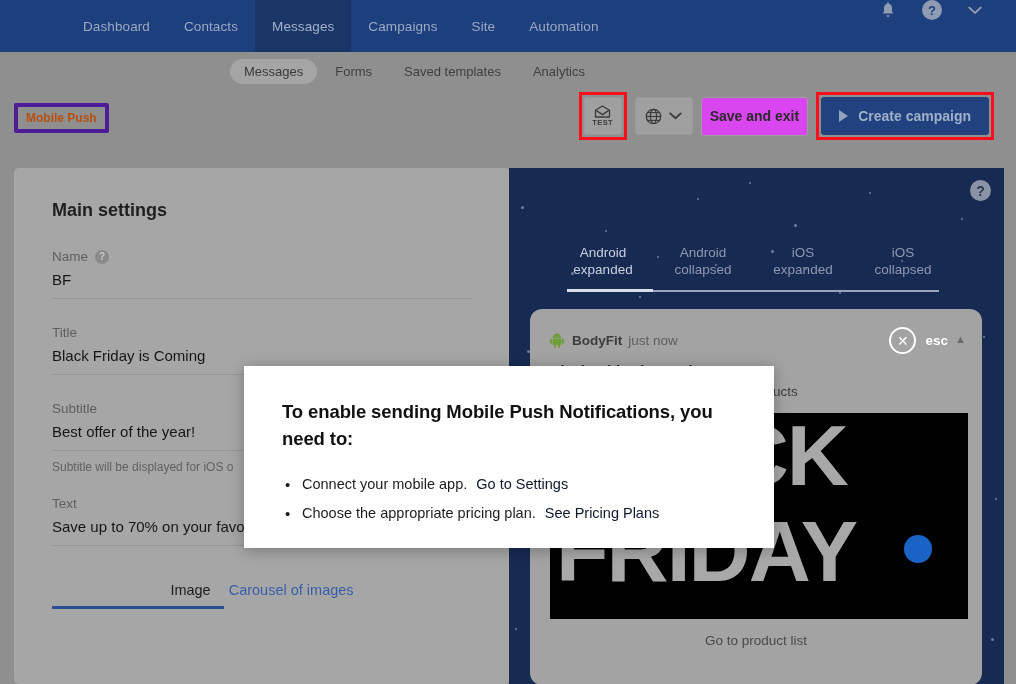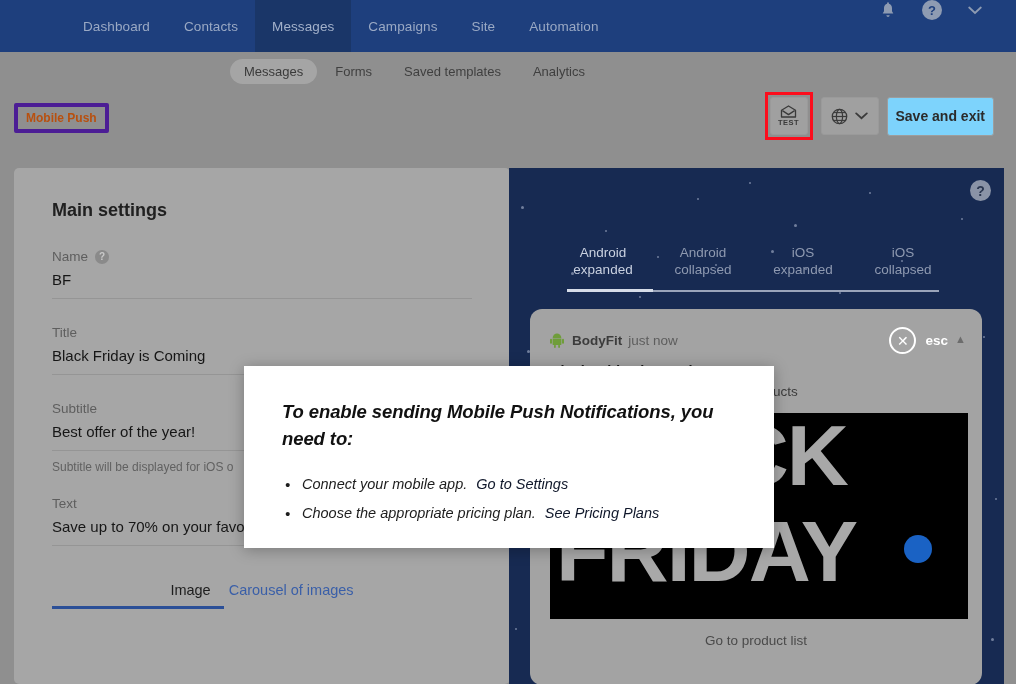--- a/index.html
+++ b/index.html
@@ -84,21 +84,21 @@
 
   .btn-globe {
     width: 58px; height: 38px;
     background: #a0a0a0; border: 1px solid #9a9a9a; border-radius: 3px;
     display: flex; align-items: center; justify-content: center; gap: 7px;
     cursor: pointer;
   }
 
   .btn-save {
     height: 39px; padding: 0 8px;
-    background: #7dd3fc; border: 1px solid #9d9d9d; border-radius: 3px;
+    background: #d946ef; border: 1px solid #9d9d9d; border-radius: 3px;
     display: flex; align-items: center; justify-content: center;
     font-size: 14px; color: #2b2b2b; cursor: pointer; white-space: nowrap;
   }
 
   .btn-create {
     height: 38px; padding: 0 18px;
     background: #21427e; border-radius: 3px;
     display: flex; align-items: center; justify-content: center; gap: 10px;
     font-size: 14px; color: #9fb0ca; cursor: pointer; white-space: nowrap;
   }
@@ -238,21 +238,20 @@
     font-size: 13.5px; color: #4a4a4a; cursor: pointer;
   }
 
   
   .modal {
     position: absolute; left: 244px; top: 366px;
     width: 530px; height: 182px;
     background: #ffffff;
     padding: 32px 38px 0 38px;
     box-shadow: 0 2px 14px rgba(0,0,0,.28);
-    font-style: italic;
   }
   .modal-title {
     font-size: 18.5px; font-weight: bold; color: #111111;
     line-height: 27px; letter-spacing: -.1px;
   }
   .modal-list { margin-top: 18px; padding-left: 20px; list-style: none; }
   .modal-list li {
     font-size: 14.5px; color: #1d1d1d; line-height: 29px; position: relative;
   }
   .modal-list li::before {
@@ -324,20 +323,26 @@
         <line x1="2.6" y1="4.6" x2="14.4" y2="4.6" stroke="#3a3a3a" stroke-width="1.1"></line>
         <line x1="2.6" y1="12.4" x2="14.4" y2="12.4" stroke="#3a3a3a" stroke-width="1.1"></line>
       </svg>
       <svg width="13" height="8" viewBox="0 0 13 8" aria-hidden="true">
         <path d="M1.2 1.4L6.5 6.2l5.3-4.8" stroke="#3a3a3a" stroke-width="1.8" fill="none" stroke-linecap="round"></path>
       </svg>
     </div>
 
     <div class="btn-save">Save and exit</div>
 
+    <div class="redbox">
+      <div class="btn-create">
+        <span class="play-tri"></span>
+        <span>Create campaign</span>
+      </div>
+    </div>
   </div>
 
   <div class="content"></div>
 
   <div class="settings-card">
     <div class="card-title">Main settings</div>
 
     <div class="field">
       <div class="field-label">
         <span>Name</span>

